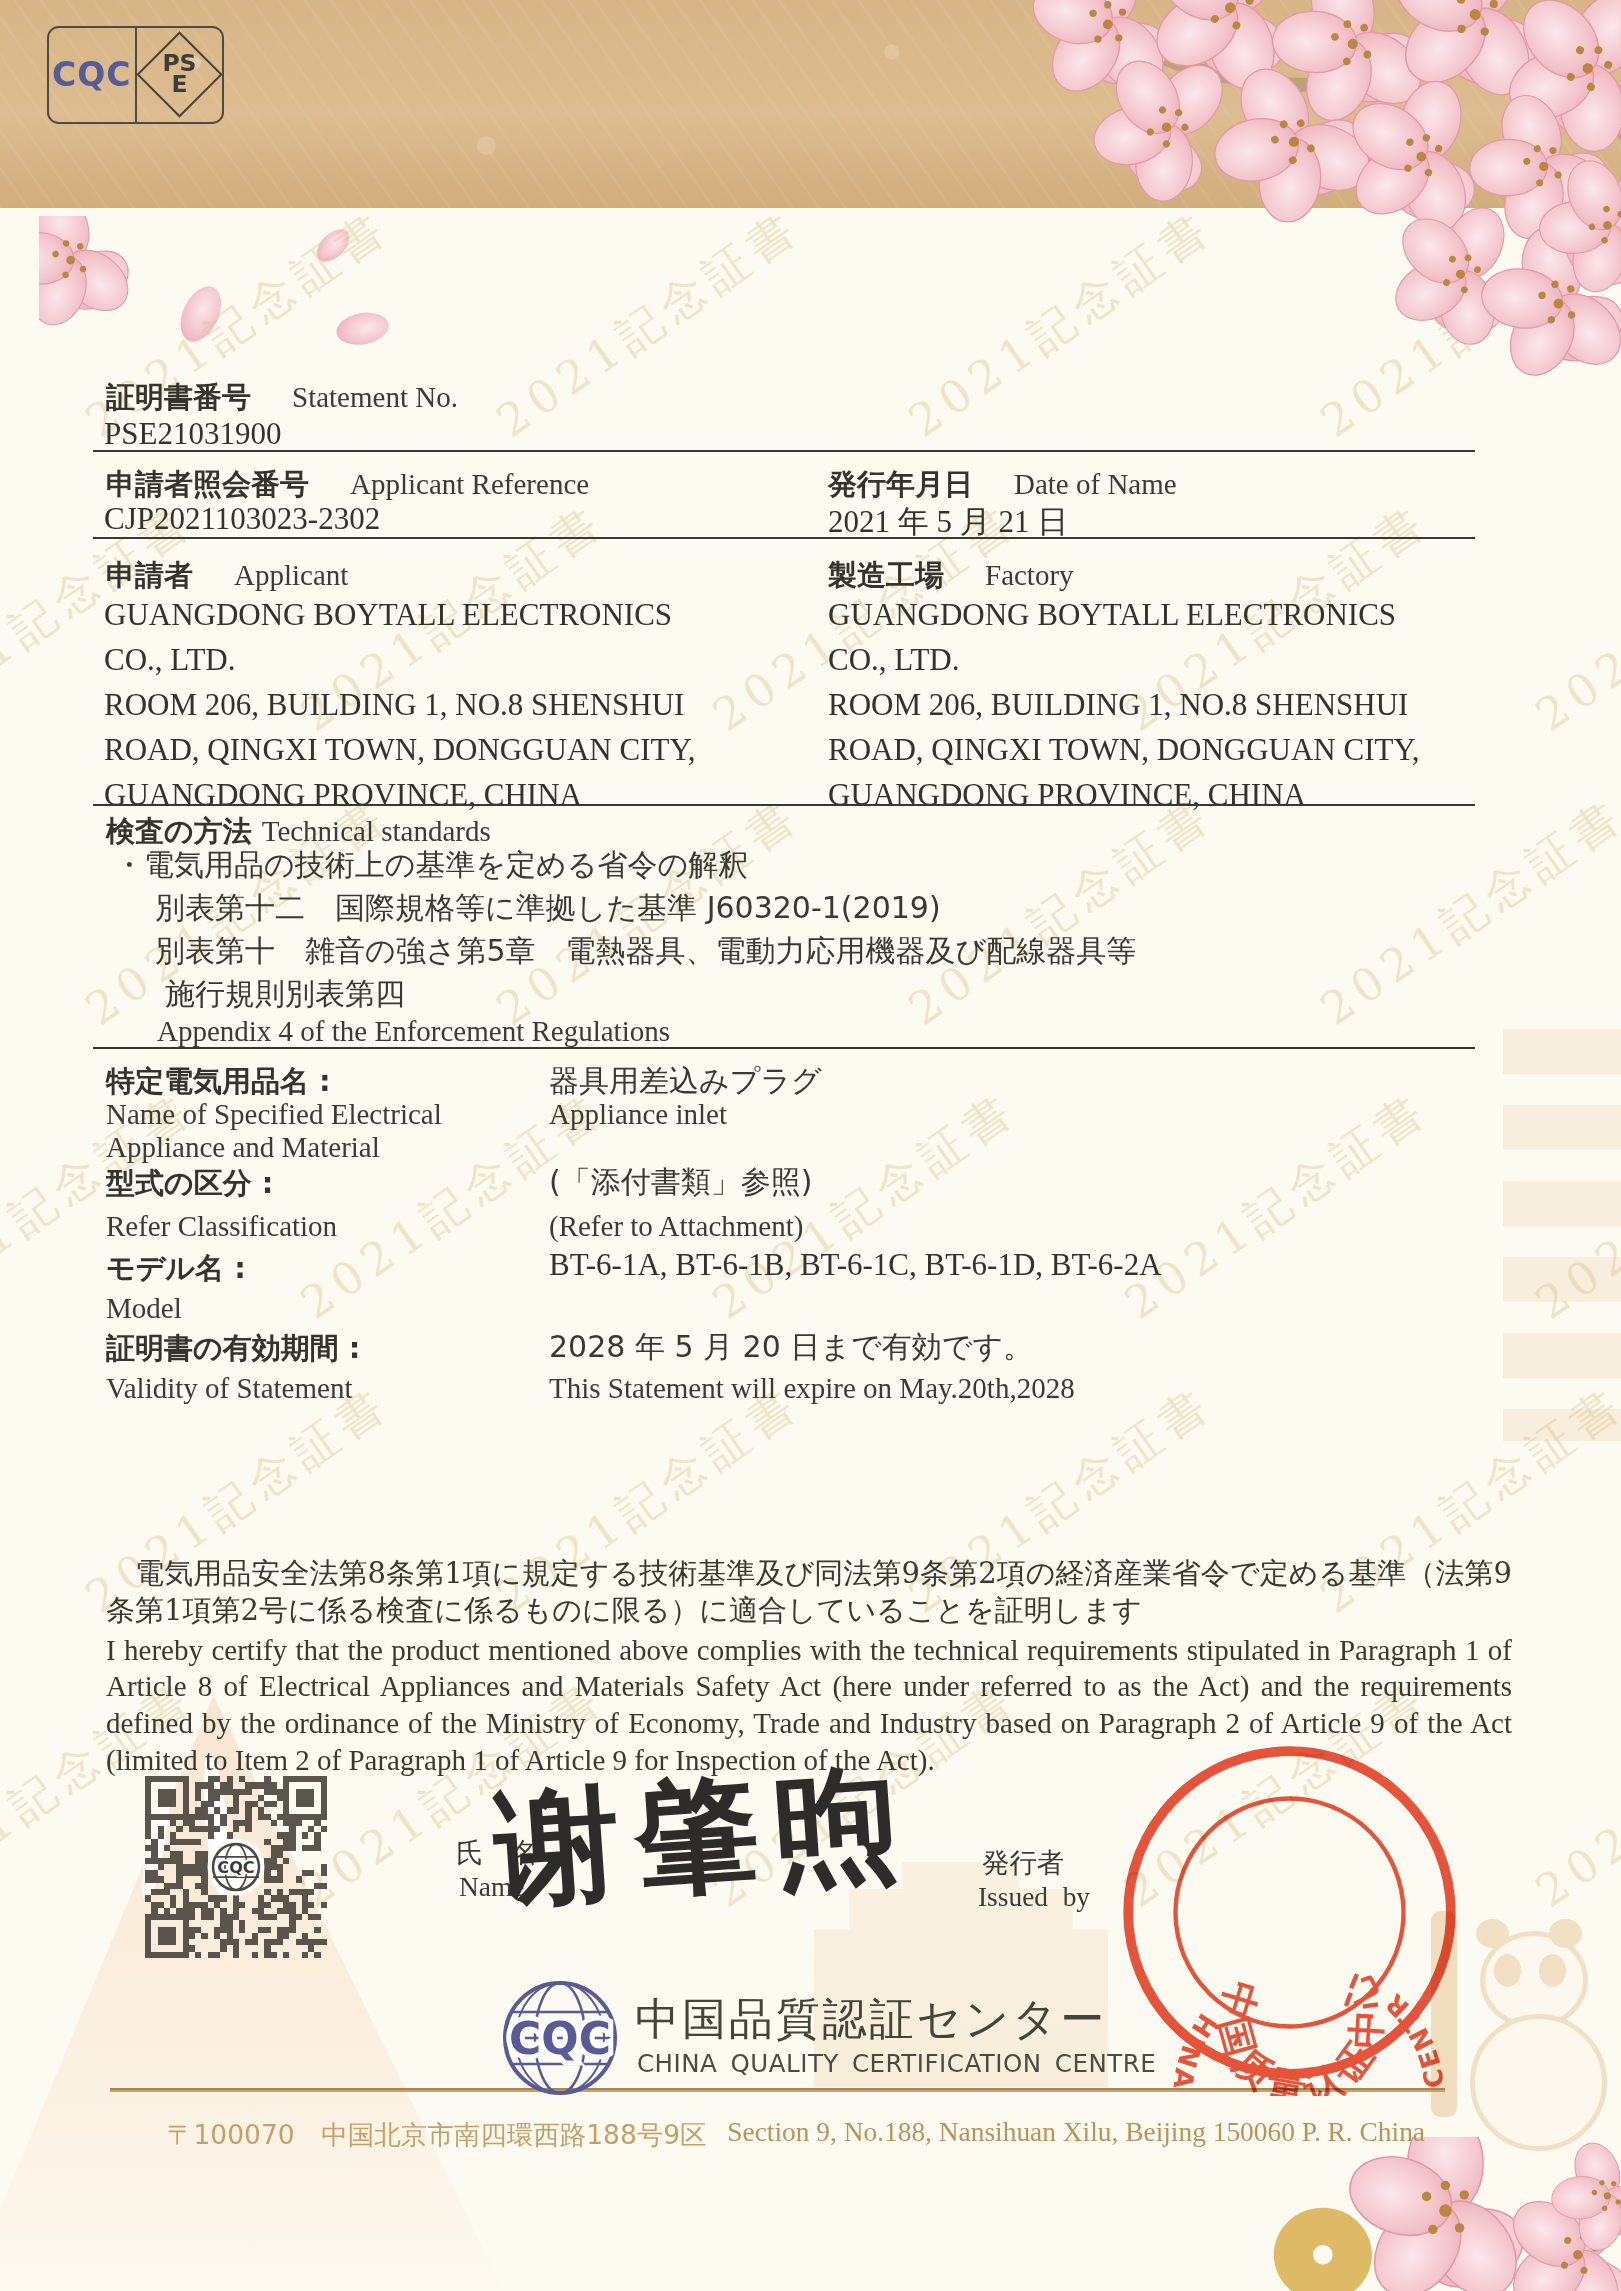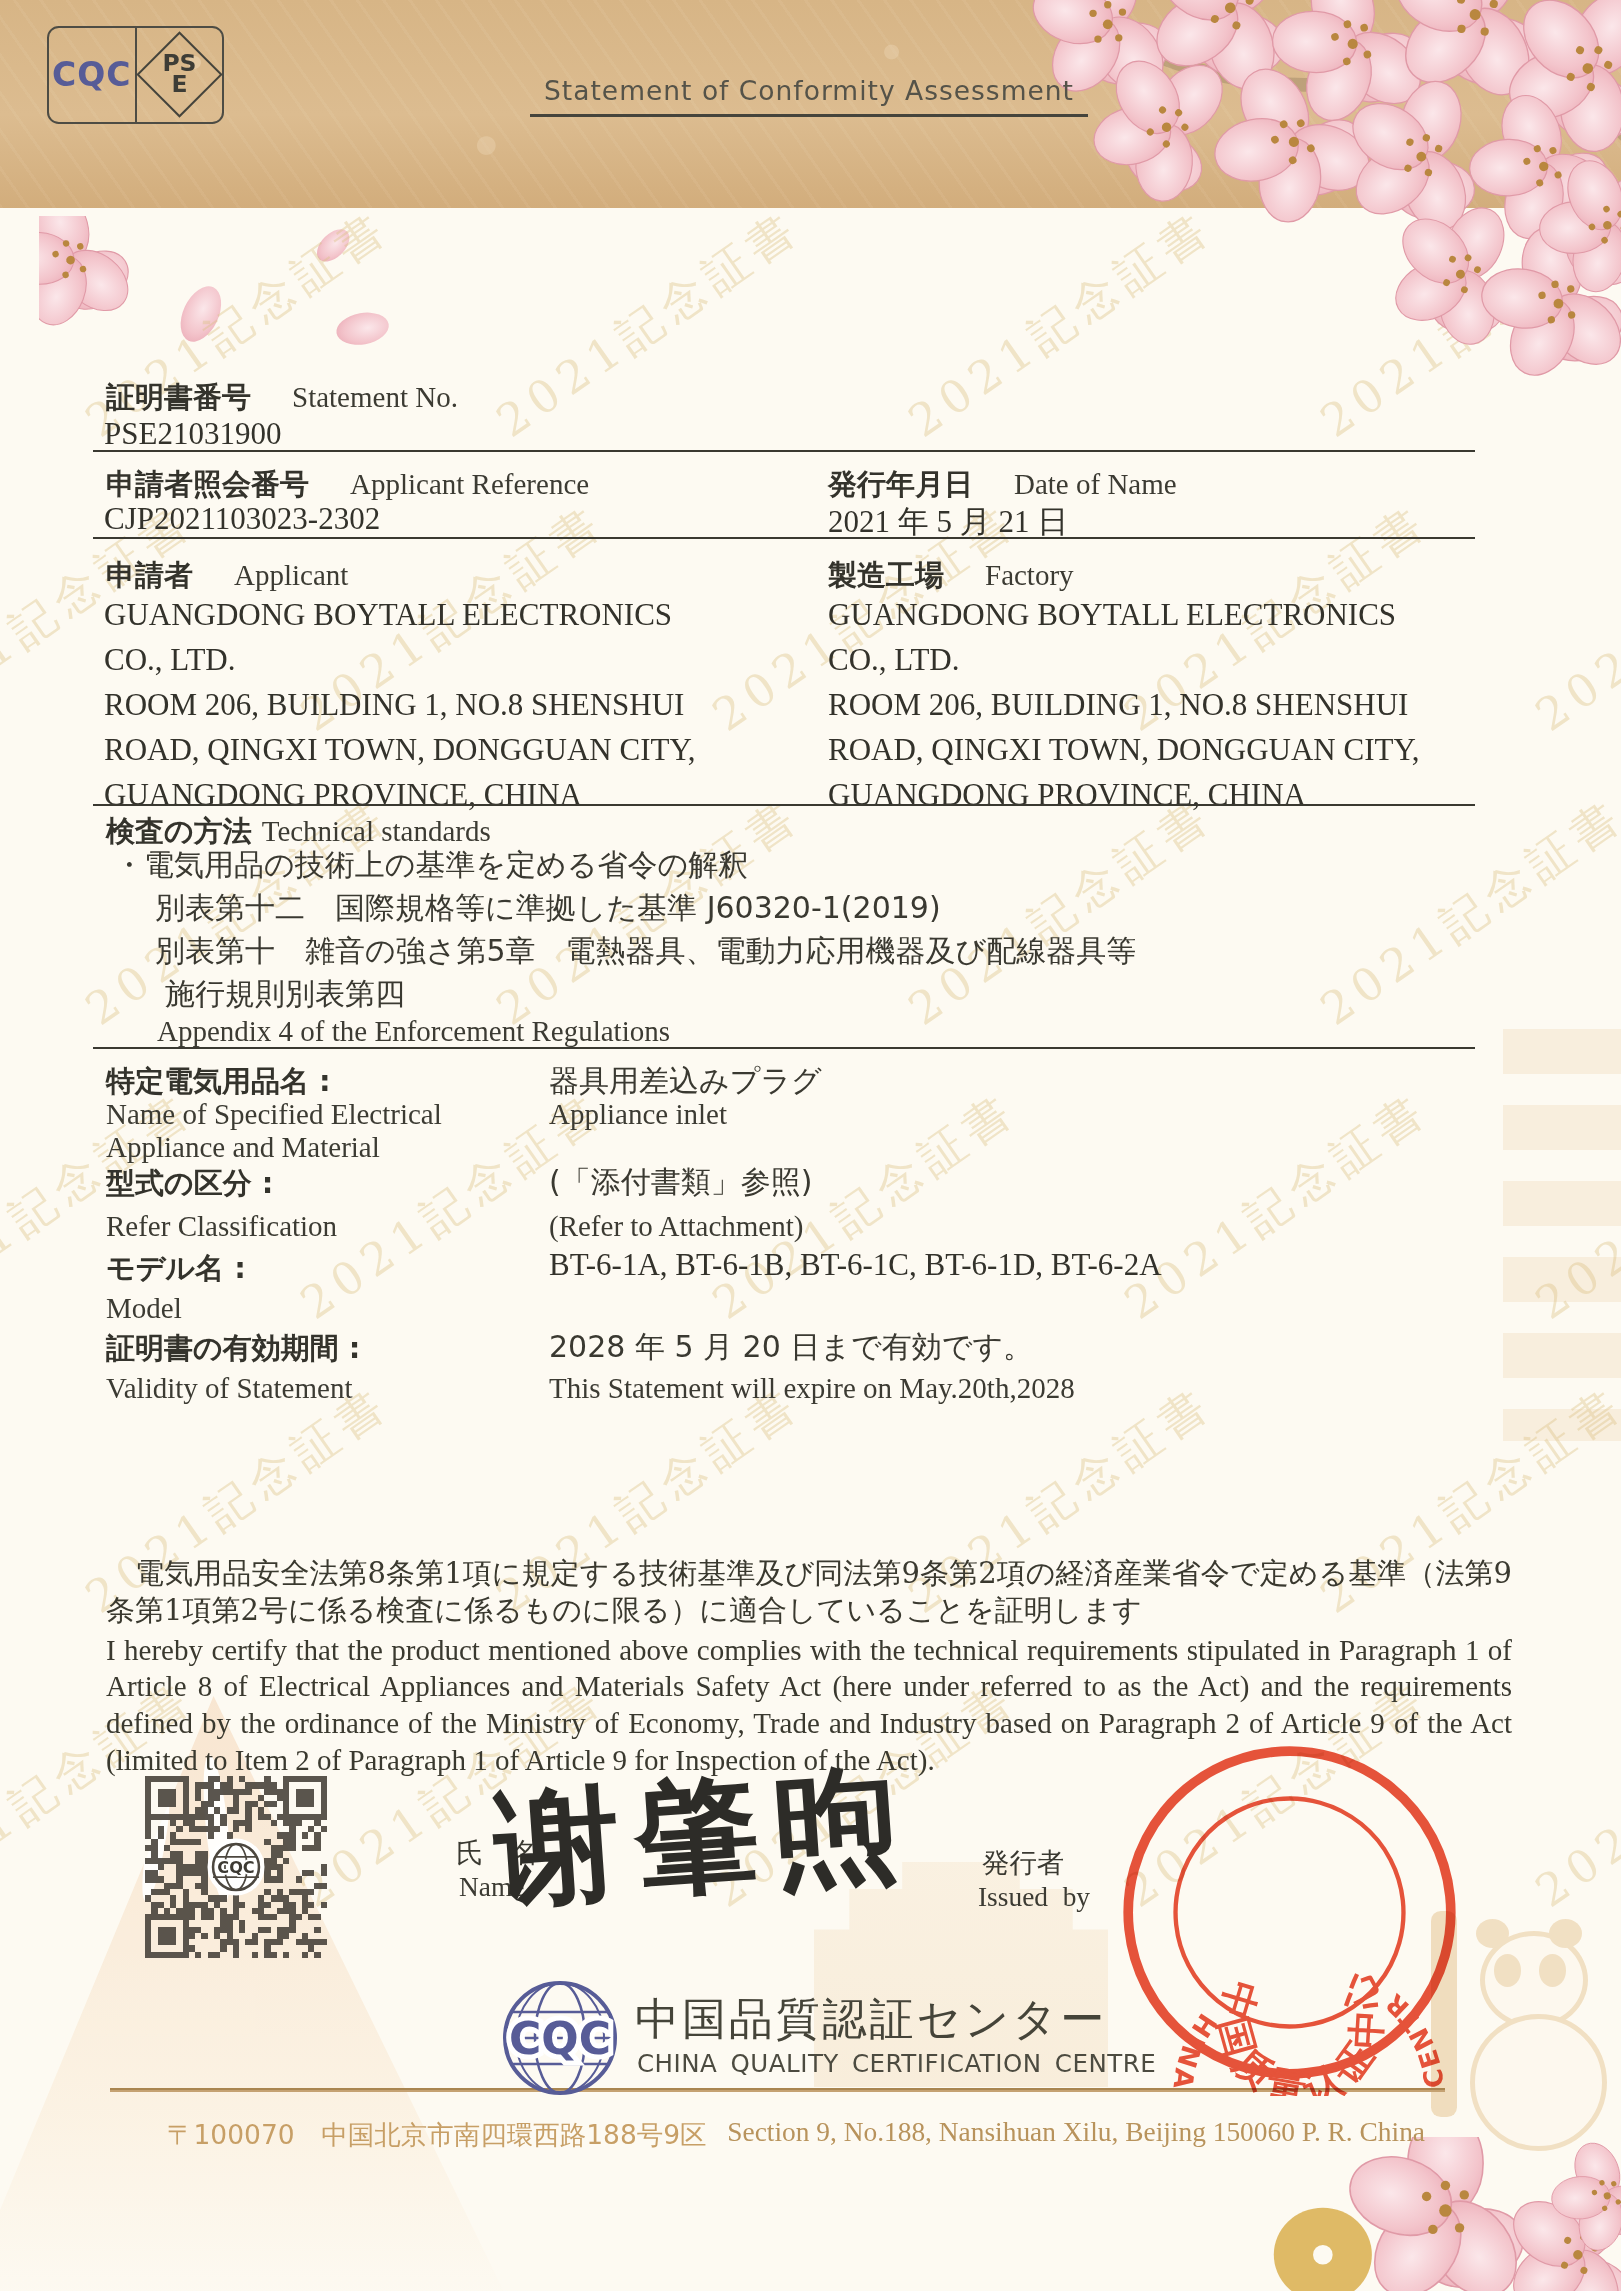--- a/index.html
+++ b/index.html
@@ -122,21 +122,20 @@
   </div>
   <div class="logo-cell">
     <div class="diamond">
       <div class="pse-txt"><span>PS</span><br>
         <span>E</span></div>
     </div>
   </div>
 </div>
 <div class="title-wrap">
   <br>
-  <div class="subtitle">Statement of Conformity Assessment</div>
 </div>
 
 <svg class="decor blossoms" style="left:1000px;top:-19.6px" width="627" height="461" viewBox="0 0 640 470">
   <defs>
     <radialGradient id="pet" cx="50%" cy="40%" r="75%">
       <stop offset="0%" stop-color="#fbe7ea"></stop>
         <stop offset="60%" stop-color="#f3c4cb"></stop>
       <stop offset="100%" stop-color="#e9a5b1"></stop>
     </radialGradient>
     <g id="flw">

